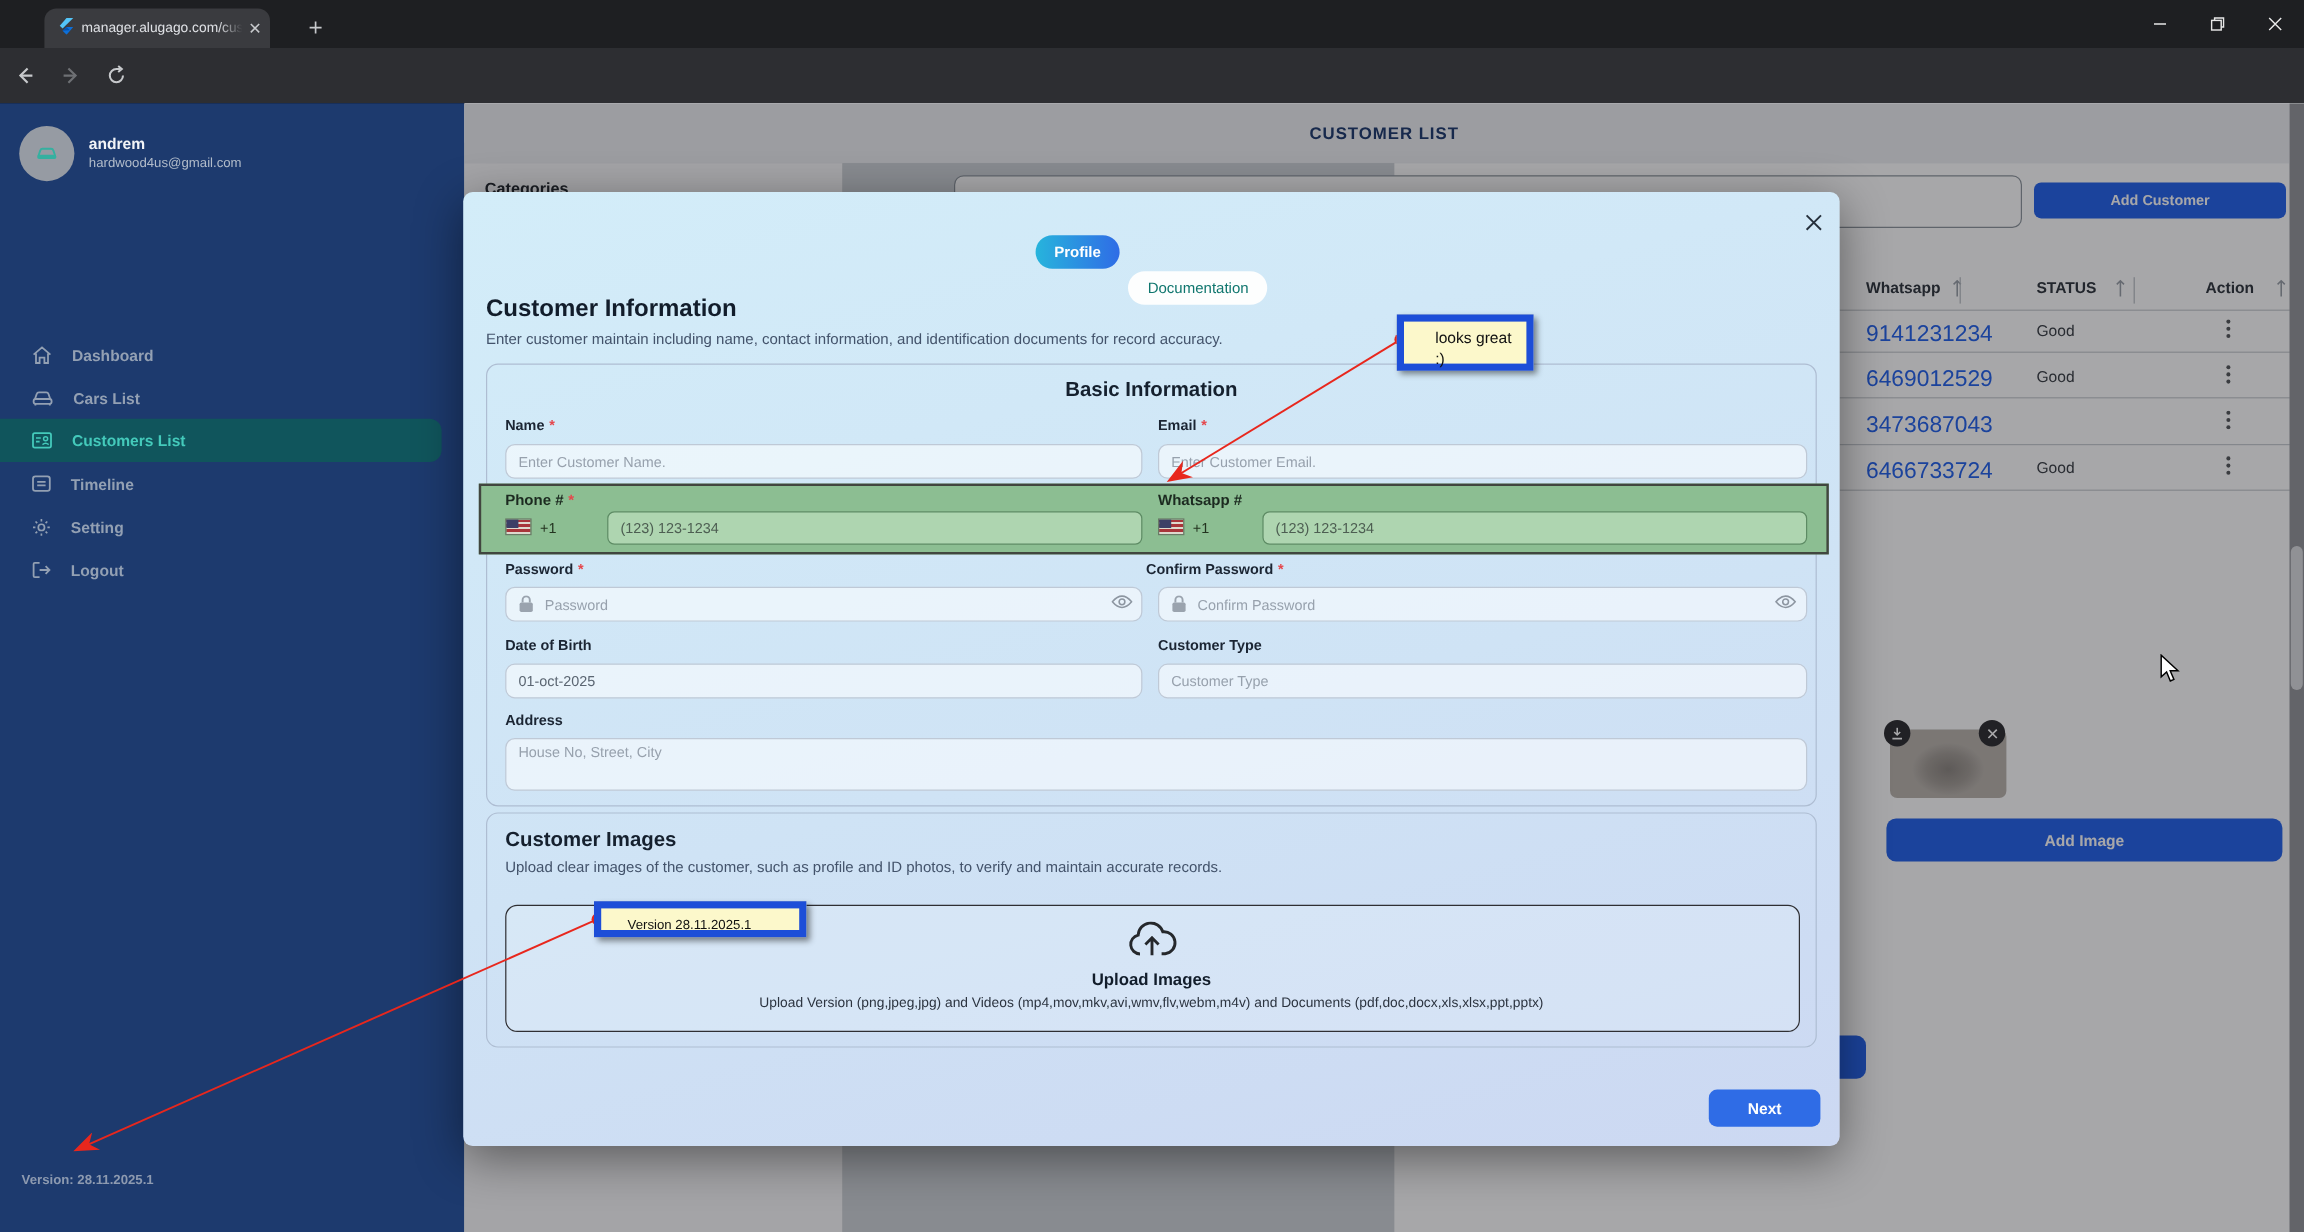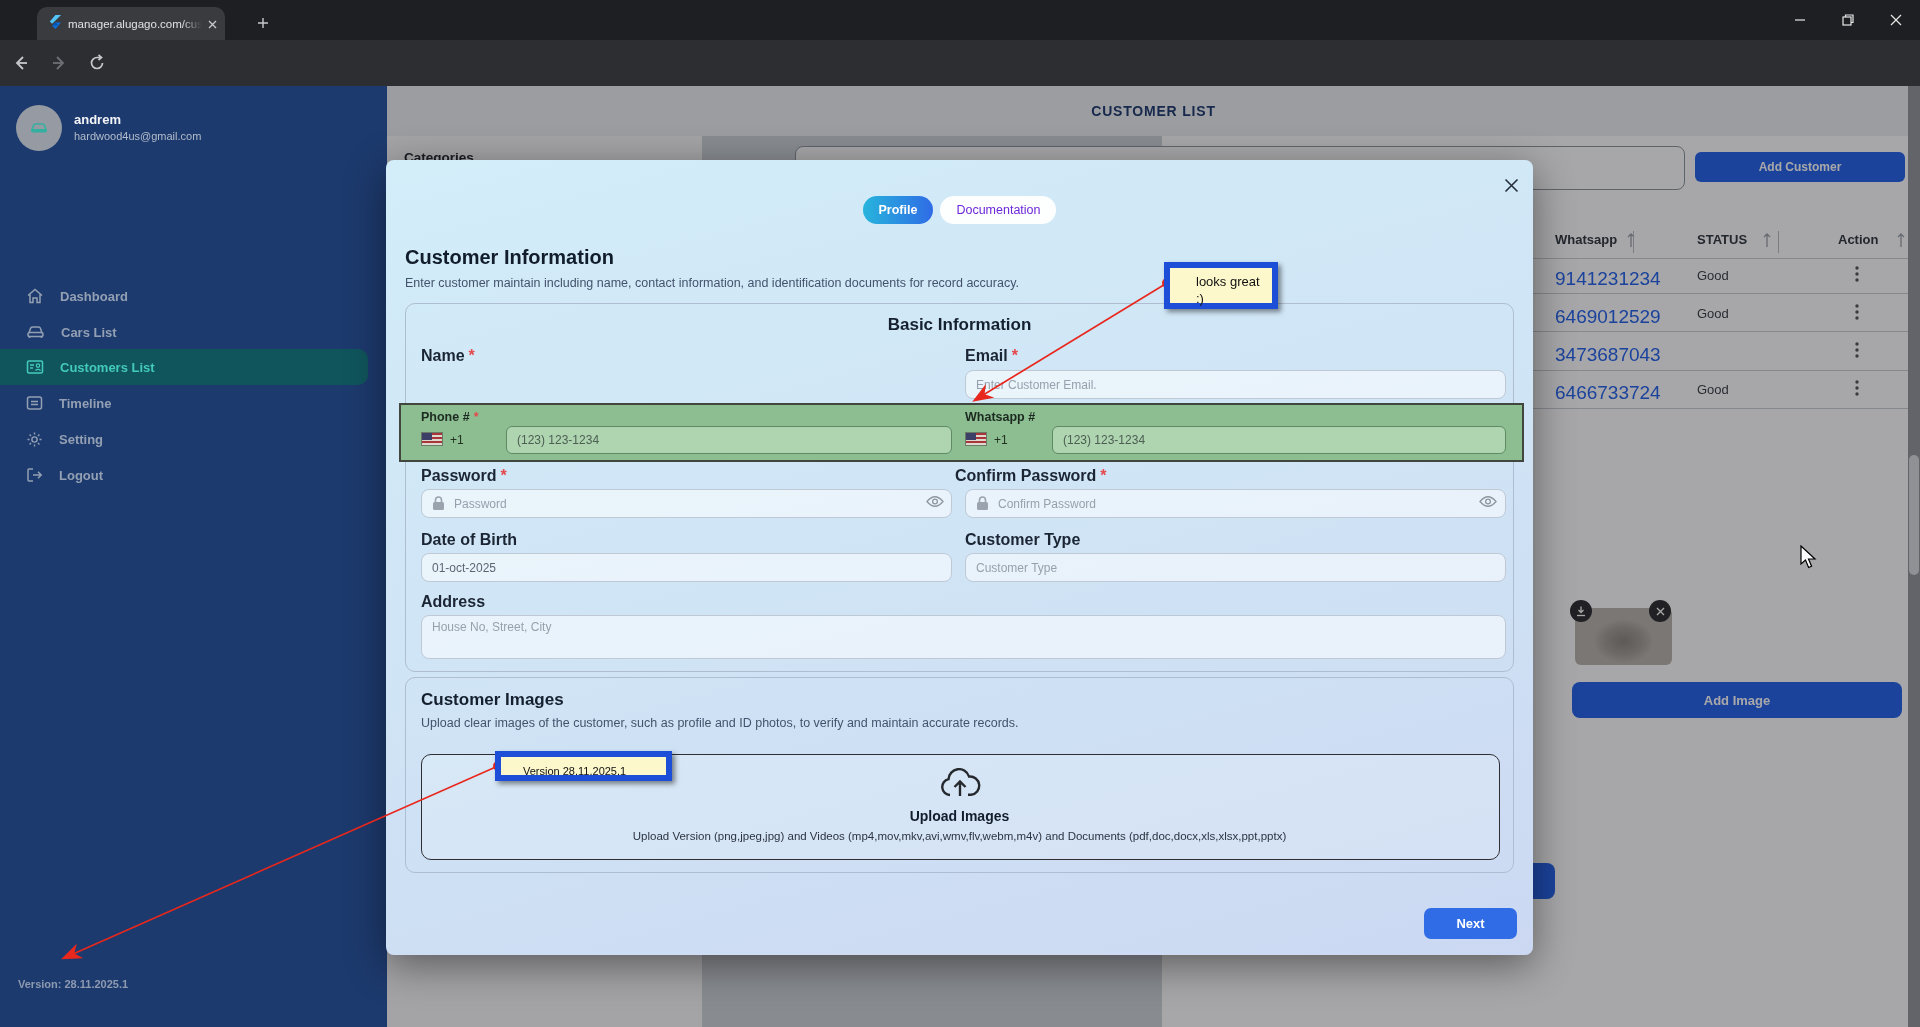--- a/index.html
+++ b/index.html
@@ -59,26 +59,26 @@
   .dim { position:absolute; inset:0; background:rgba(10,12,16,0.36); }
 
   
   .modal { position:absolute; left:386px; top:160px; width:1147px; height:795px; border-radius:8px;
            background:linear-gradient(165deg,#d3edf9 0%,#cfe3f5 55%,#ccd8f2 100%);
            box-shadow:0 10px 40px rgba(0,0,0,.45); }
   .m-close { position:absolute; left:1112px; top:12px; width:26px; height:26px; display:flex; align-items:center; justify-content:center; }
   .m-tabs { position:absolute; left:0; top:36px; width:1147px; display:flex; justify-content:center; gap:7px; }
   .pill { height:28px; border-radius:14px; display:flex; align-items:center; justify-content:center; font-size:12.5px; padding:0 16px; }
   .pill.profile { background:linear-gradient(90deg,#27b4dc,#2f6ce6); color:#fff; font-weight:bold; }
-  .pill.doc { background:#fdfefe; color:#6d28d9; }
+  .pill.doc { background:#fdfefe; color:#0f766e;margin-top:30px; }
   .m-h2 { position:absolute; left:19px; top:86px; font-size:20px; font-weight:bold; color:#121d2b; }
   .m-sub { position:absolute; left:19px; top:116px; font-size:12.5px; color:#43536b; }
   .basic-box { position:absolute; left:19px; top:143px; width:1109px; height:369px; border:1px solid #aebdd2; border-radius:10px; }
   .sec-title { position:absolute; left:0; top:155px; width:1147px; text-align:center; font-size:17px; font-weight:bold; color:#15202e; }
-  .flabel { position:absolute; font-size:16px; font-weight:bold; color:#1b2533; }
+  .flabel { position:absolute; font-size:12px; font-weight:bold; color:#1b2533; }
   .req { color:#e5484d; margin-left:4px; }
   .finput { position:absolute; height:29px; background:rgba(255,255,255,.55); border:1px solid #bfc9d6; border-radius:8px; font-size:12px; color:#5b6672; padding:0 10px; font-family:"Liberation Sans",sans-serif; outline:none; }
   .finput::placeholder { color:#97a1ad; }
   .icon-input { padding-left:32px; }
   .in-ic { position:absolute; pointer-events:none; }
   .green-row { position:absolute; left:13px; top:243px; width:1125px; height:59px; background:#8cbe92; border:2px solid #41463f; }
   .g-label { position:absolute; font-size:12.5px; font-weight:bold; color:#1c2a20; }
   .g-input { position:absolute; height:28px; background:#aed5b0; border:1px solid #5d8b64; border-radius:6px; font-size:12px; color:#45564b; padding:0 10px; outline:none; font-family:"Liberation Sans",sans-serif; }
   .g-input::placeholder { color:#4d5e52; }
   .dial { position:absolute; font-size:12px; color:#23331f; }
@@ -381,20 +381,21 @@
     <div class="pill profile">Profile</div>
     <div class="pill doc">Documentation</div>
   </div>
   <div class="m-h2">Customer Information</div>
   <div class="m-sub">Enter customer maintain including name, contact information, and identification documents for record accuracy.</div>
 
   <div class="basic-box"></div>
   <div class="sec-title">Basic Information</div>
 
   <div class="flabel" style="left:35px; top:187px;"><span>Name</span><span class="req">*</span></div>
+  <input class="finput" style="left: 35px; top: 210px; width: 531px;" placeholder="Enter Customer Name.">
   <div class="flabel" style="left:579px; top:187px;"><span>Email</span><span class="req">*</span></div>
   <input class="finput" style="left: 579px; top: 210px; width: 541px;" placeholder="Enter Customer Email.">
 
   <div class="green-row"></div>
   <div class="g-label" style="left:35px; top:250px;"><span>Phone #</span><span class="req">*</span></div>
   <div class="flag" style="left:35px; top:272px;"></div>
   <div class="dial" style="left:64px; top:273px;">+1</div>
   <input class="g-input" style="left: 120px; top: 266px; width: 446px;" placeholder="(123) 123-1234">
   <div class="g-label" style="left:579px; top:250px;">Whatsapp #</div>
   <div class="flag" style="left:579px; top:272px;"></div>

